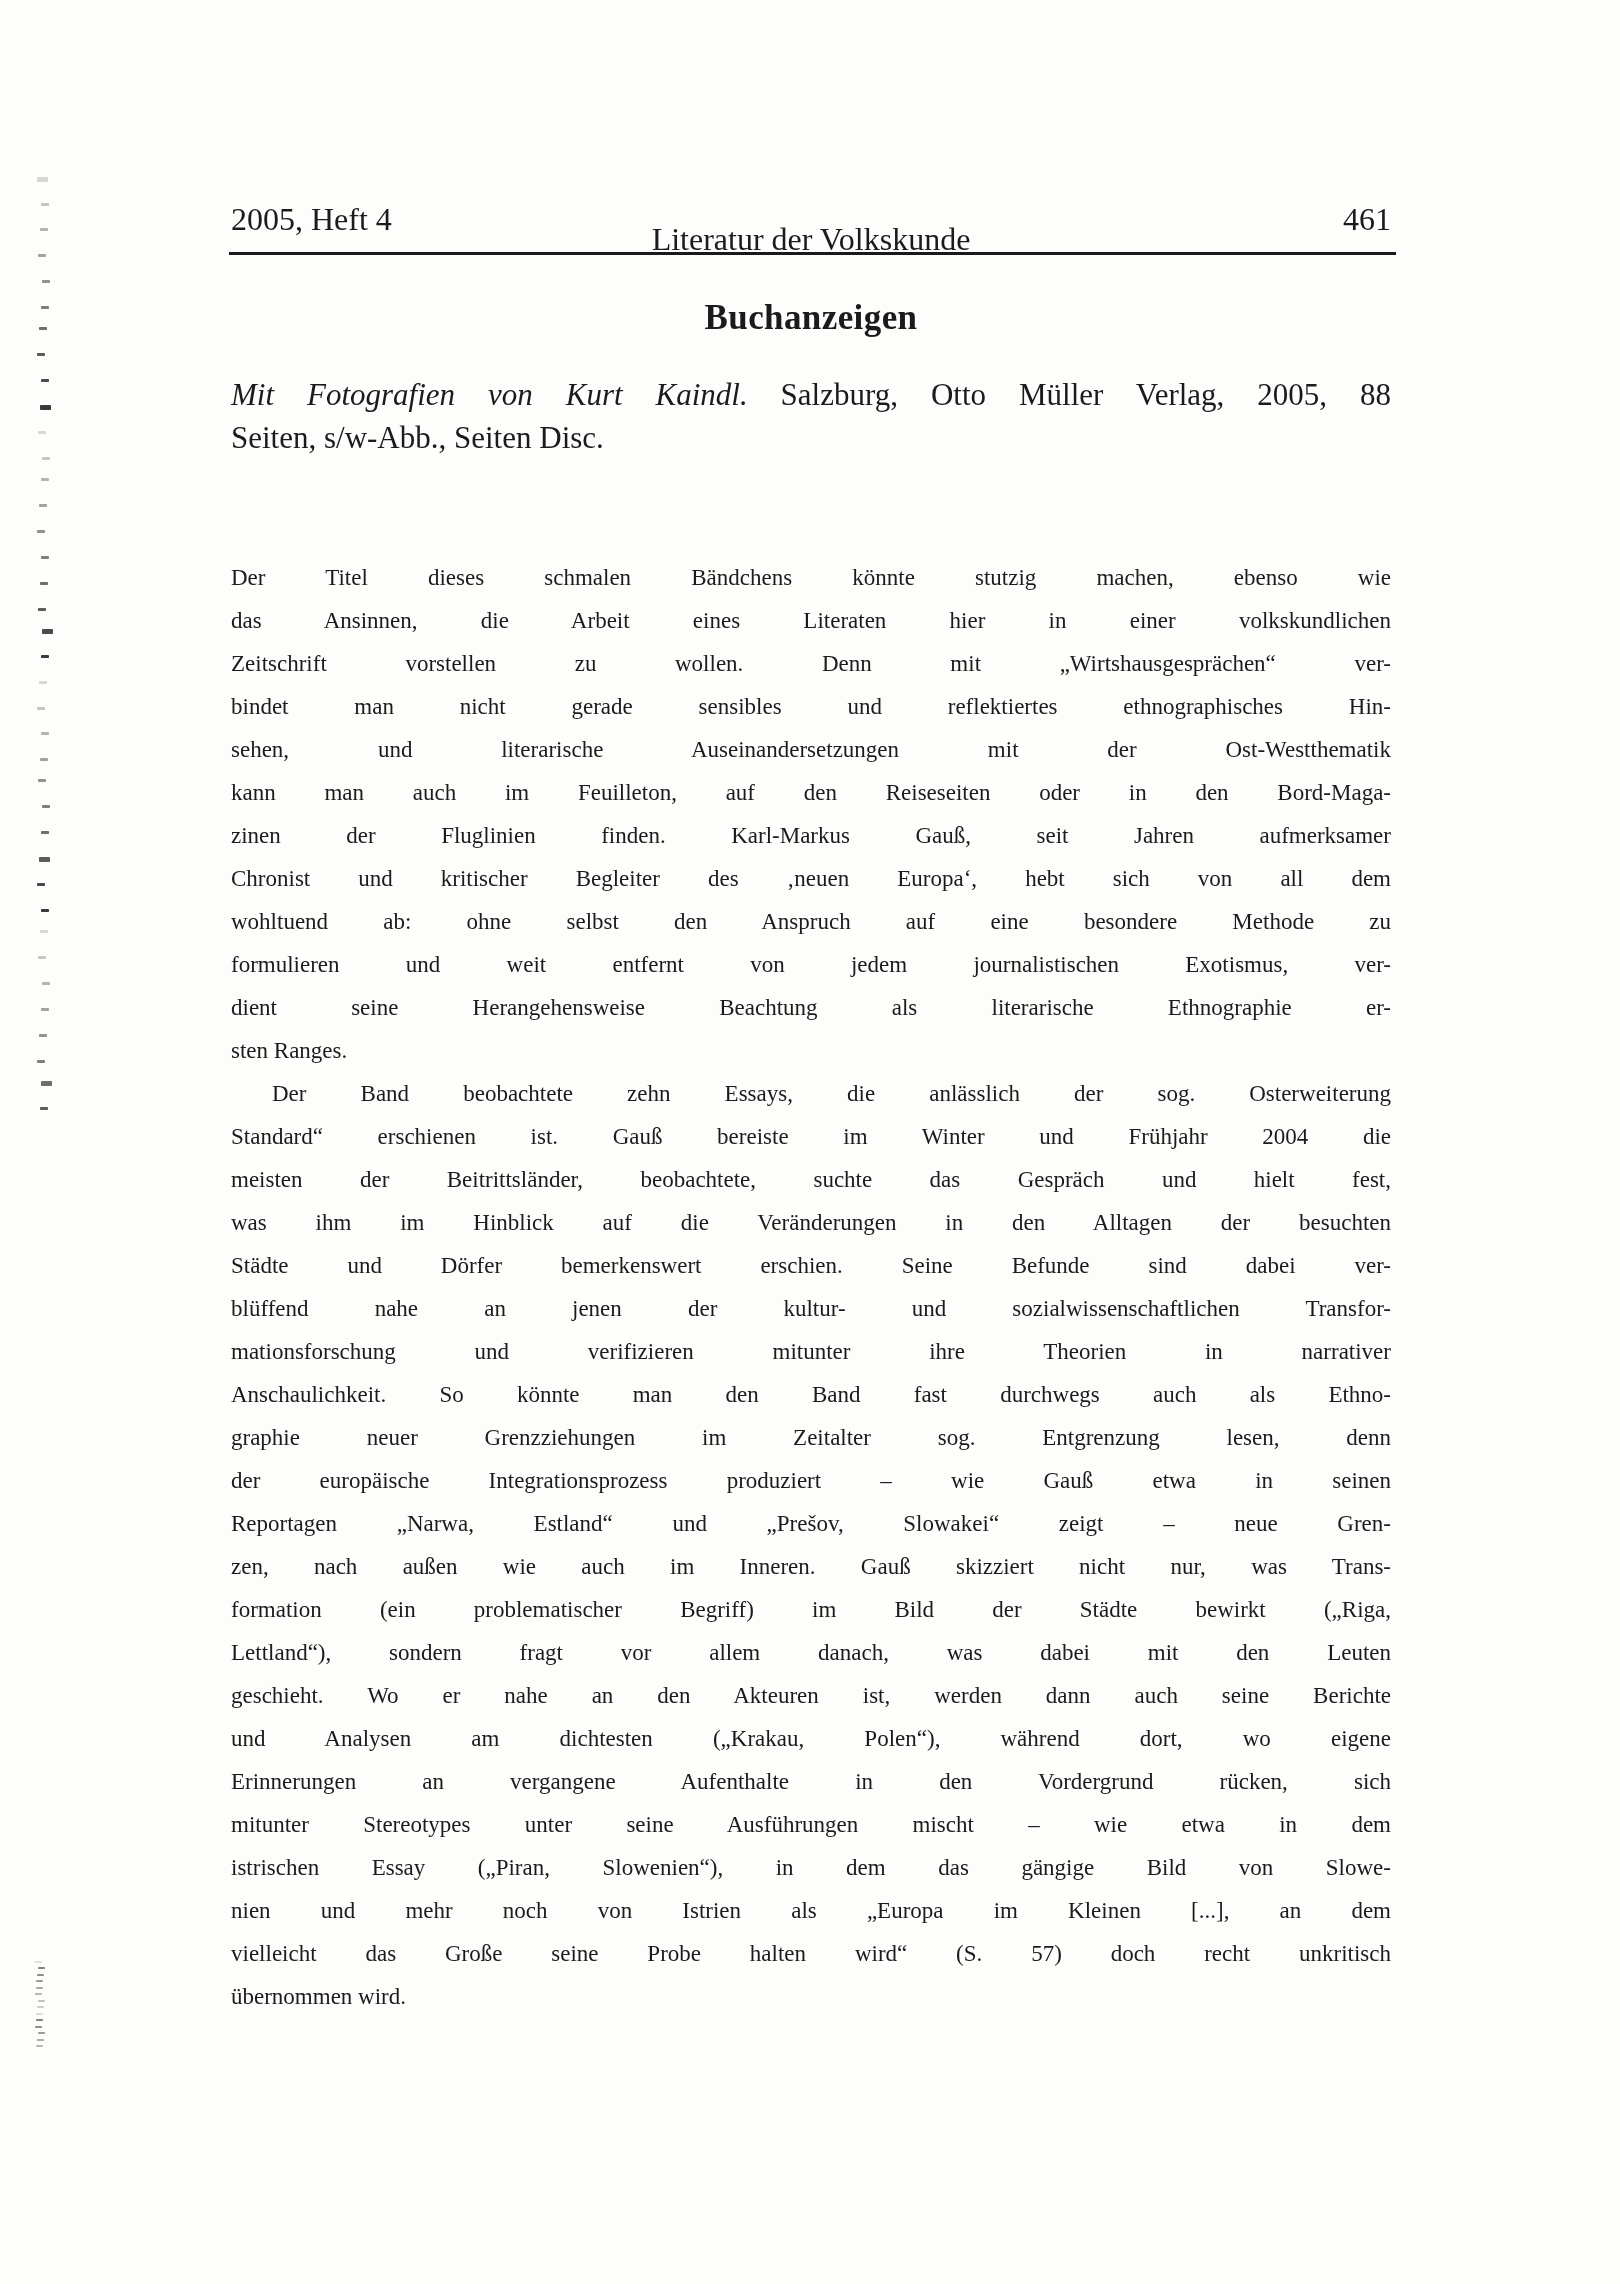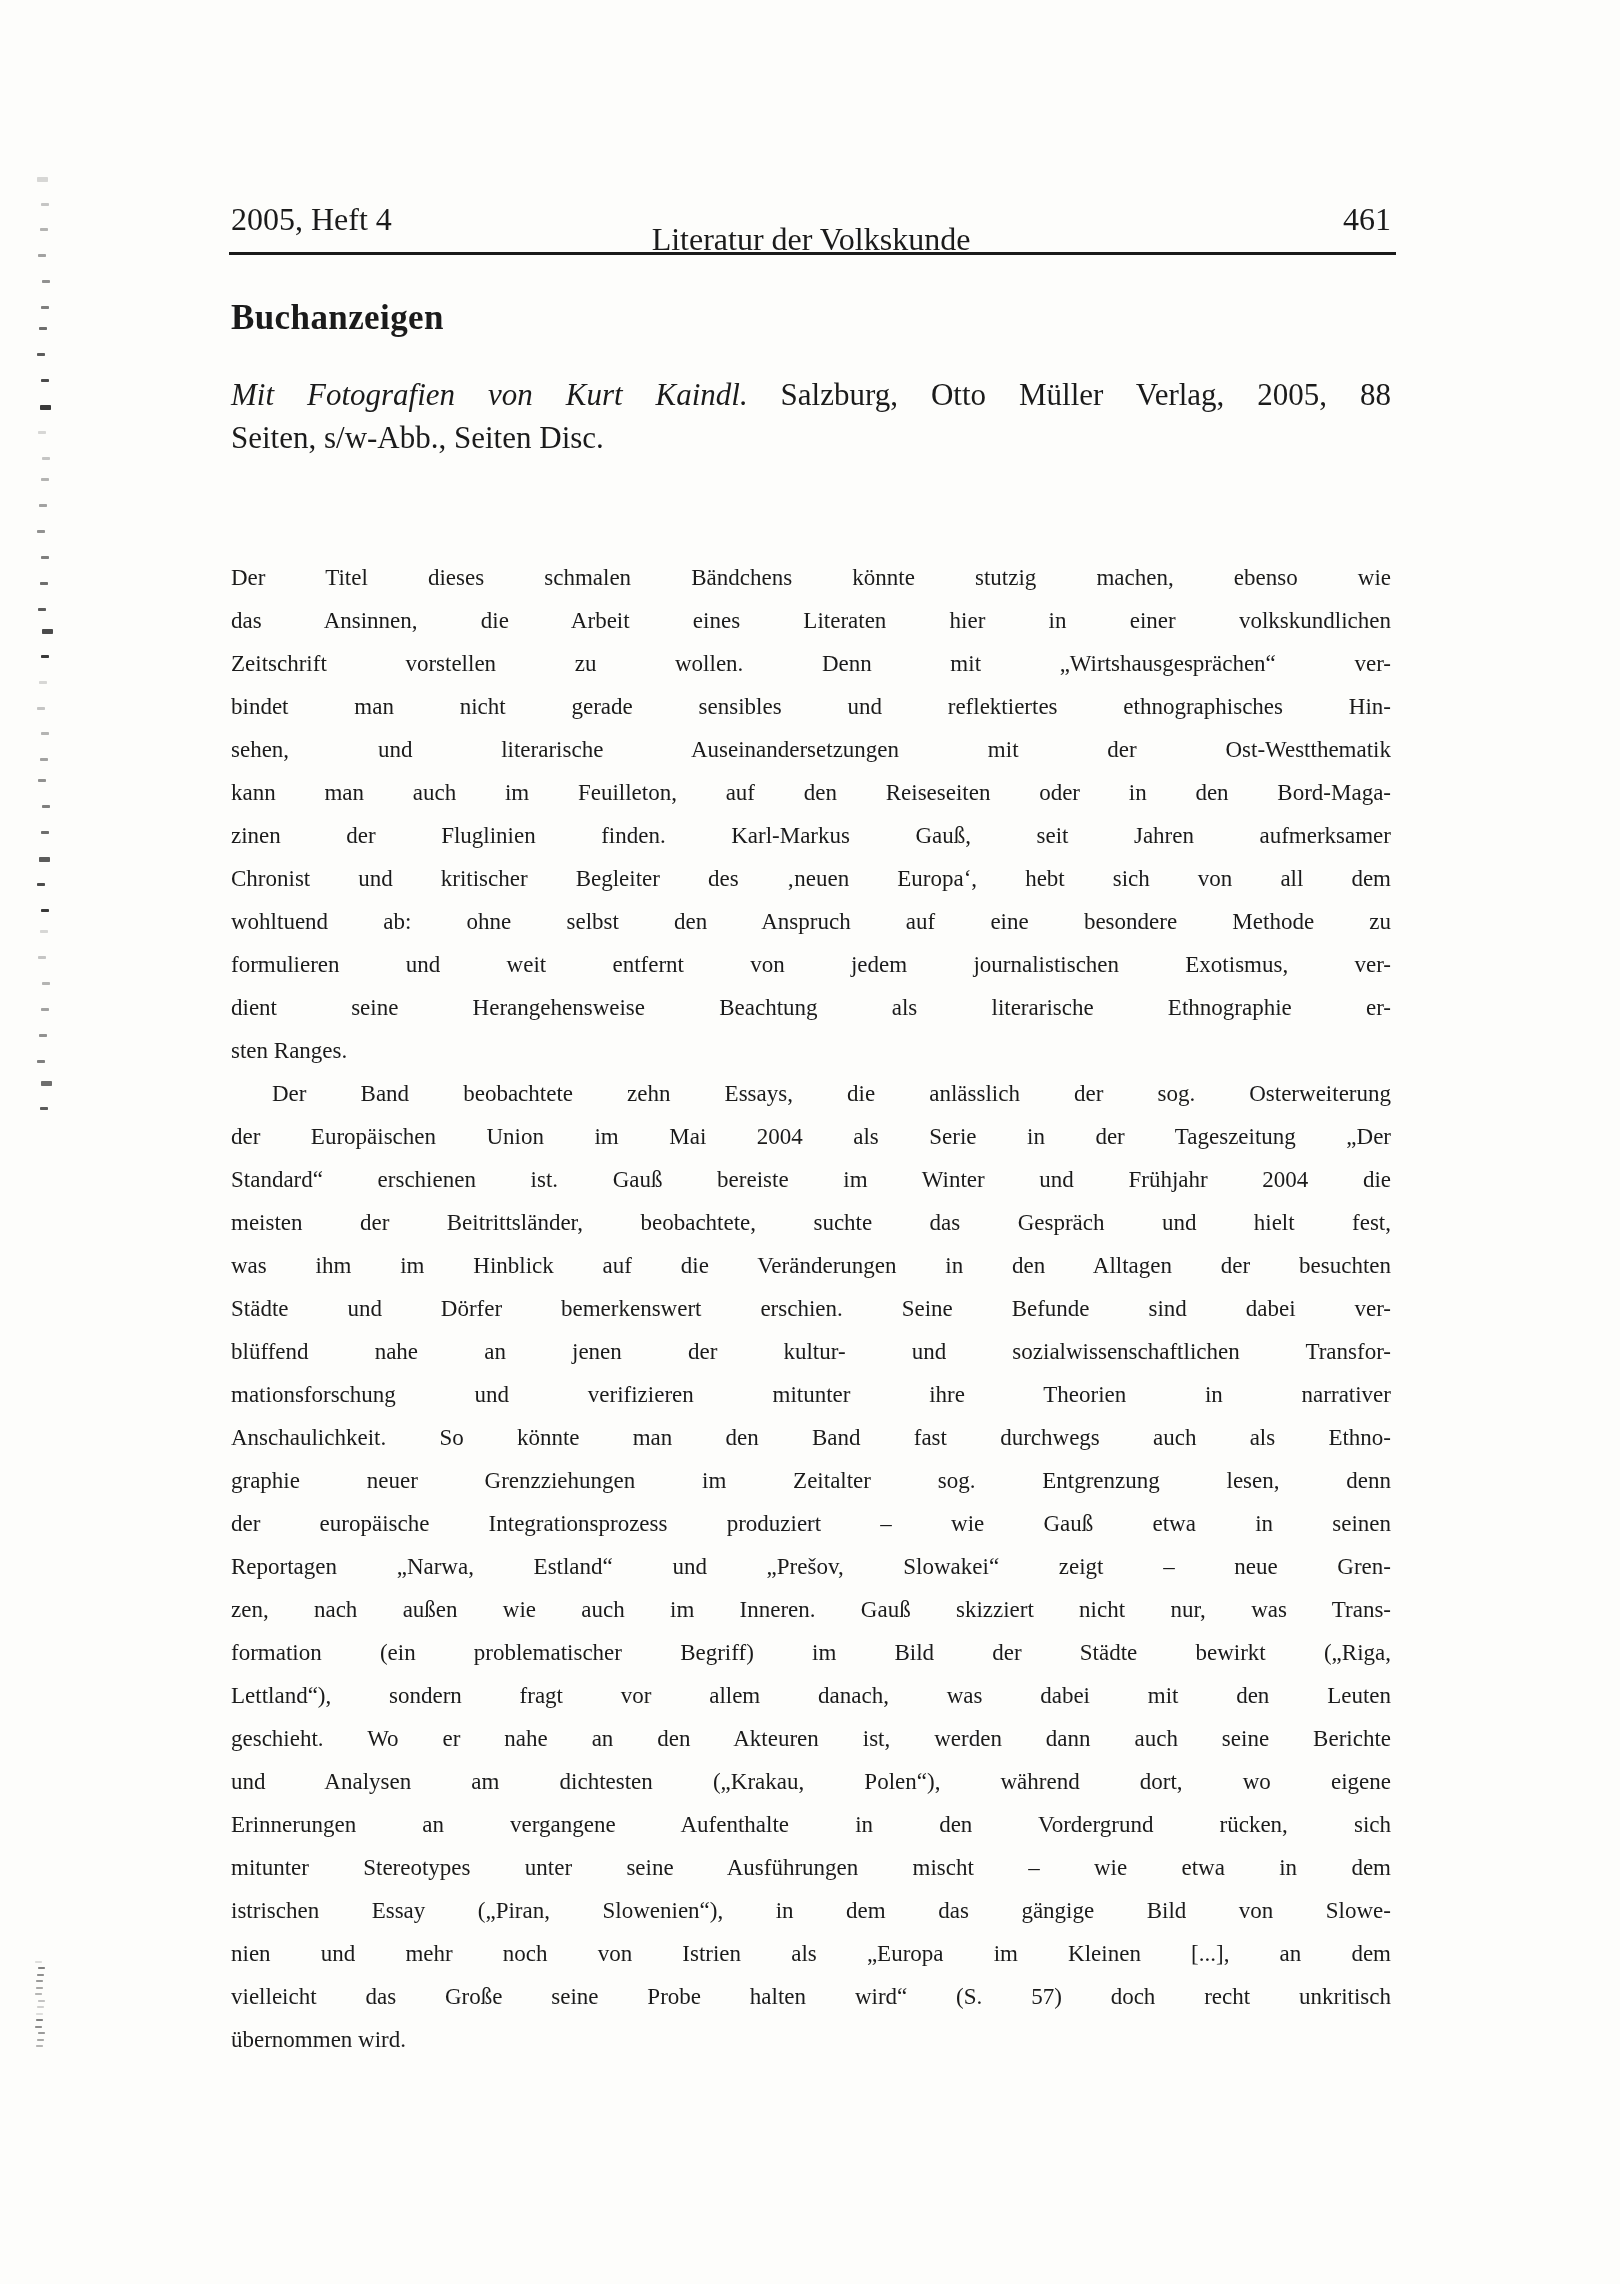--- a/index.html
+++ b/index.html
@@ -39,20 +39,21 @@
     height: 3.2px;
     background: #1a1a1a;
   }
   
   .section-title {
     position: absolute;
     left: 231px;
     top: 298px;
     width: 1160px;
     margin: 0;
+    text-align: center;
     font-size: 35px;
     font-weight: bold;
     letter-spacing: 0.4px;
   }
   
   .citation {
     position: absolute;
     left: 231px;
     top: 373px;
     width: 1160px;
@@ -121,21 +122,20 @@
         <div class="line">kann man auch im Feuilleton, auf den Reiseseiten oder in den Bord-Maga-</div>
         <div class="line">zinen der Fluglinien finden. Karl-Markus Gauß, seit Jahren aufmerksamer</div>
         <div class="line">Chronist und kritischer Begleiter des ‚neuen Europa‘, hebt sich von all dem</div>
         <div class="line">wohltuend ab: ohne selbst den Anspruch auf eine besondere Methode zu</div>
         <div class="line">formulieren und weit entfernt von jedem journalistischen Exotismus, ver-</div>
         <div class="line">dient seine Herangehensweise Beachtung als literarische Ethnographie er-</div>
         <div class="line last">sten Ranges.</div>
       </div>
       <div>
         <div class="line indent">Der Band beobachtete zehn Essays, die anlässlich der sog. Osterweiterung</div>
-        <div class="line">der Europäischen Union im Mai 2004 als Serie in der Tageszeitung „Der</div>
         <div class="line">Standard“ erschienen ist. Gauß bereiste im Winter und Frühjahr 2004 die</div>
         <div class="line">meisten der Beitrittsländer, beobachtete, suchte das Gespräch und hielt fest,</div>
         <div class="line">was ihm im Hinblick auf die Veränderungen in den Alltagen der besuchten</div>
         <div class="line">Städte und Dörfer bemerkenswert erschien. Seine Befunde sind dabei ver-</div>
         <div class="line">blüffend nahe an jenen der kultur- und sozialwissenschaftlichen Transfor-</div>
         <div class="line">mationsforschung und verifizieren mitunter ihre Theorien in narrativer</div>
         <div class="line">Anschaulichkeit. So könnte man den Band fast durchwegs auch als Ethno-</div>
         <div class="line">graphie neuer Grenzziehungen im Zeitalter sog. Entgrenzung lesen, denn</div>
         <div class="line">der europäische Integrationsprozess produziert – wie Gauß etwa in seinen</div>
         <div class="line">Reportagen „Narwa, Estland“ und „Prešov, Slowakei“ zeigt – neue Gren-</div>

